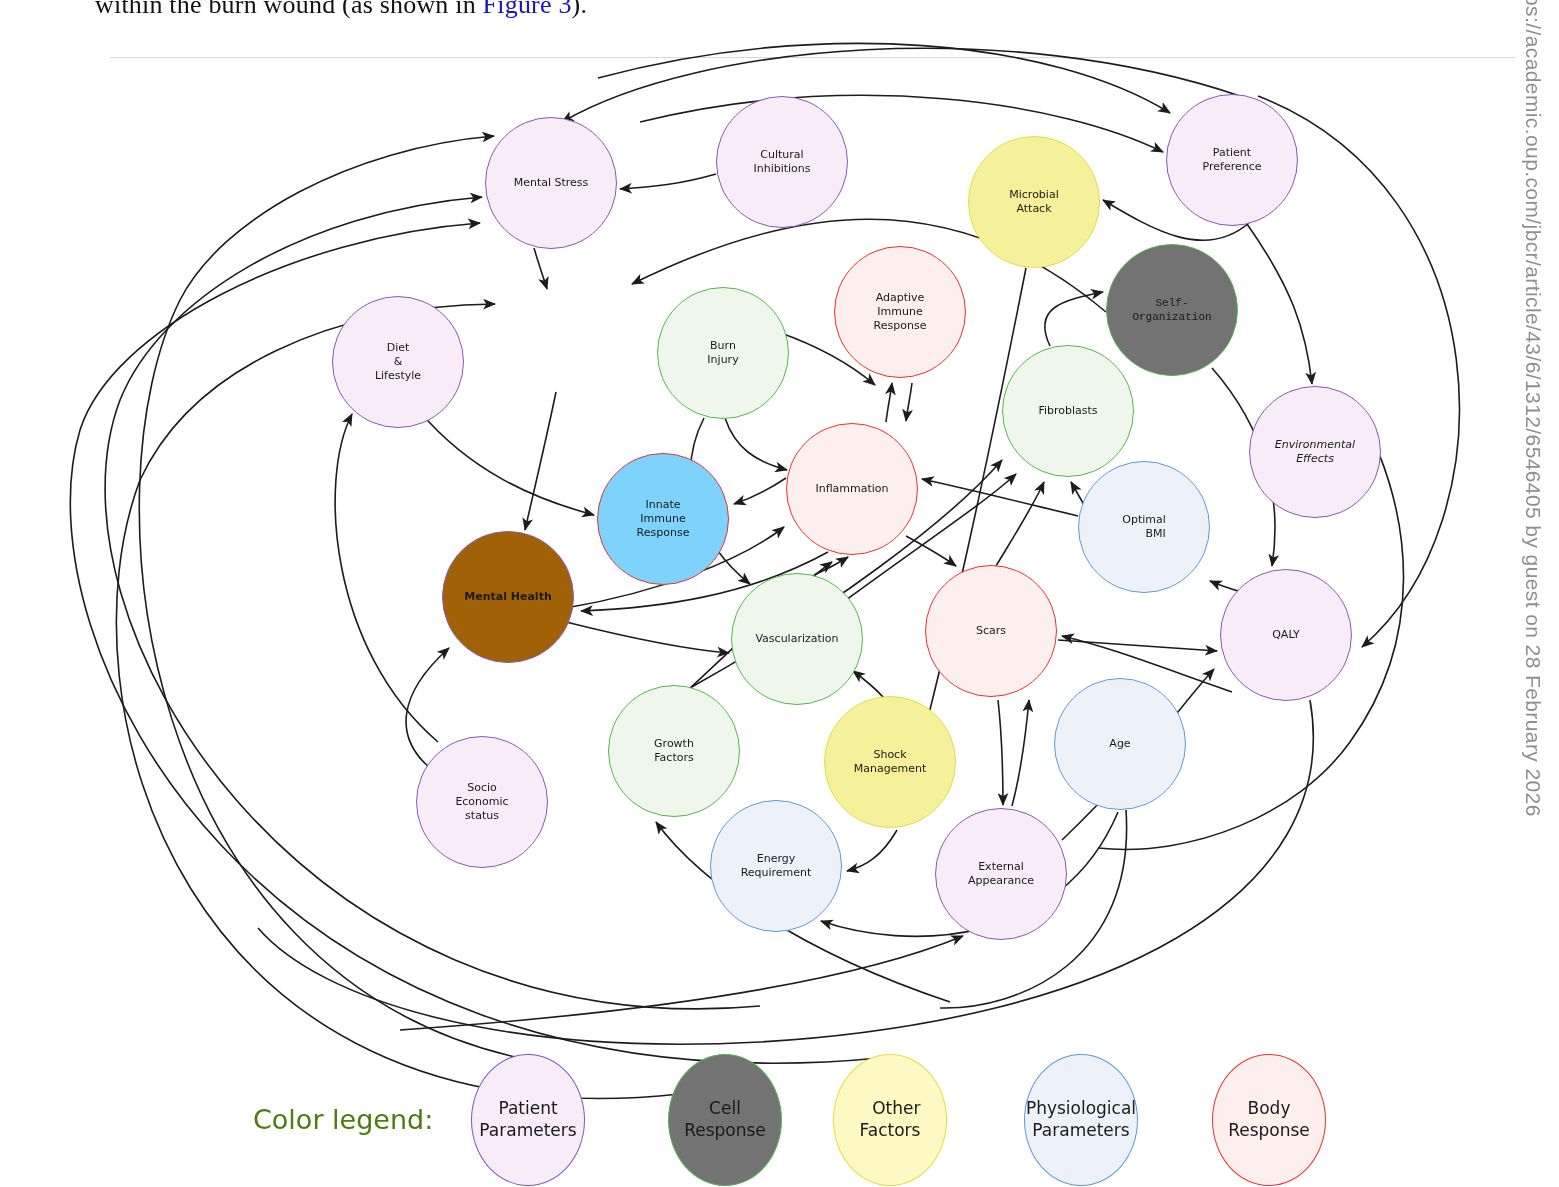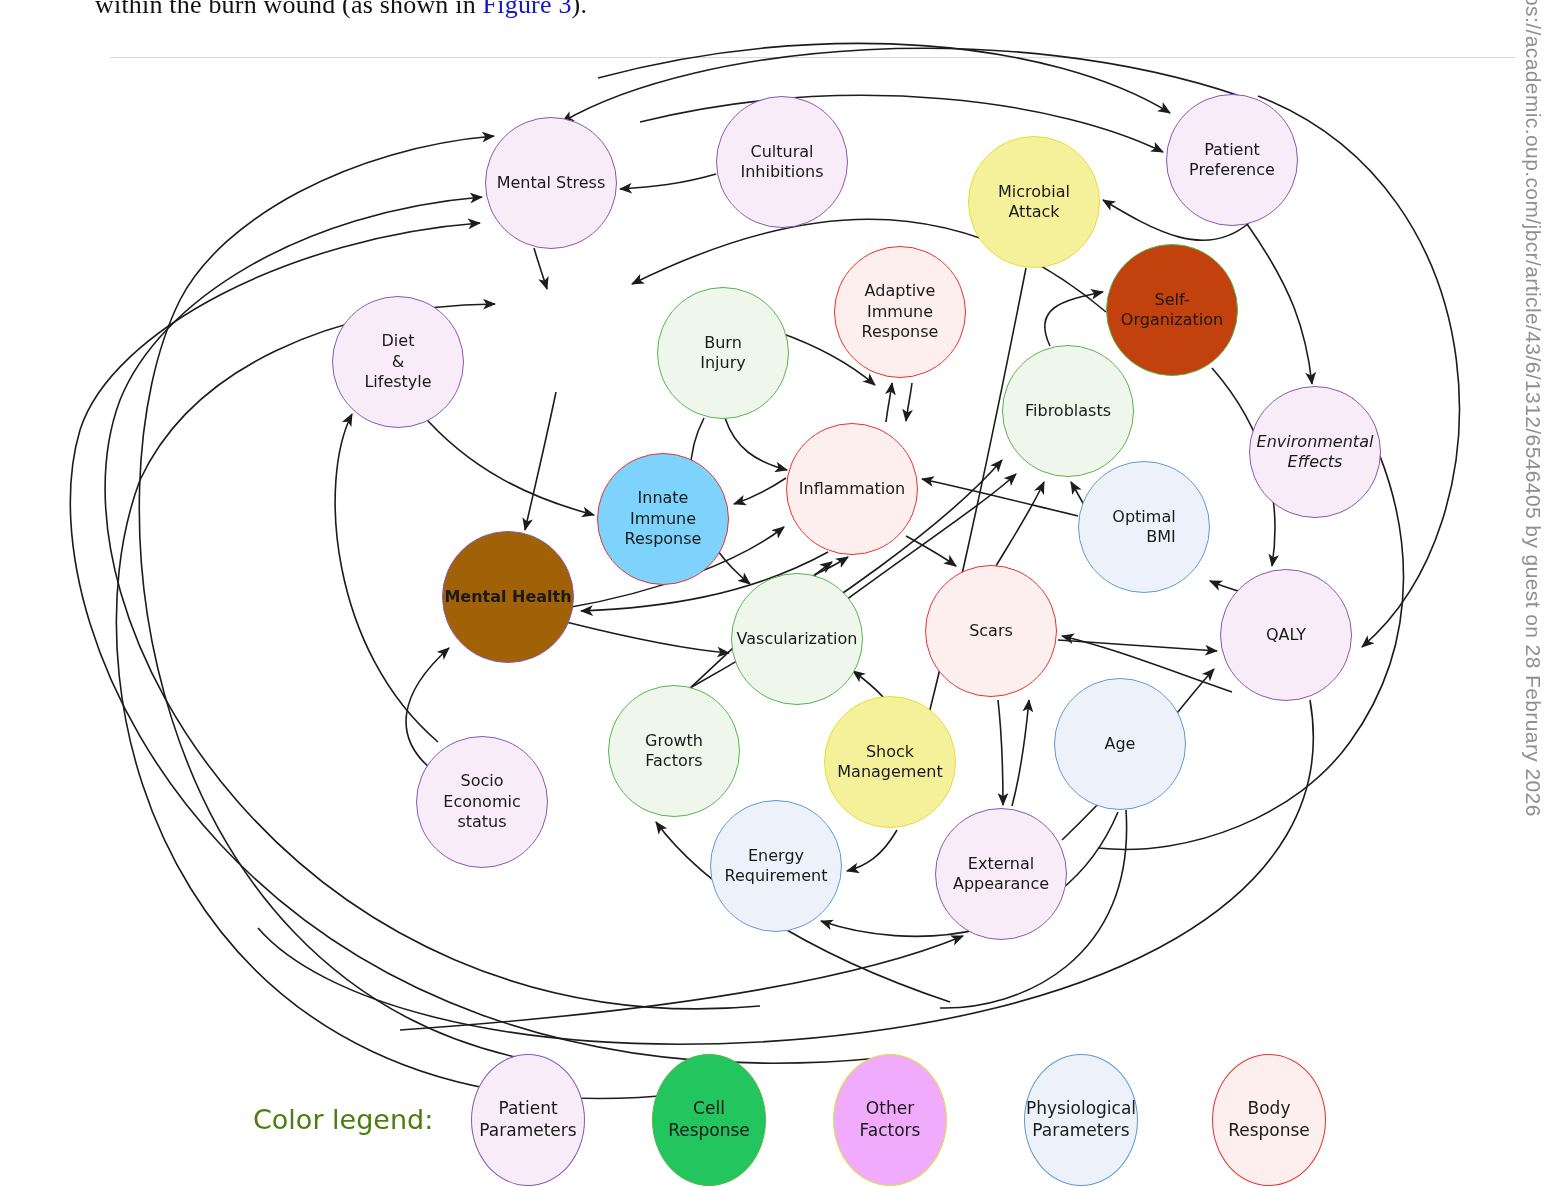--- a/index.html
+++ b/index.html
@@ -25,21 +25,21 @@
     position:absolute;left:110px;top:57px;width:1405px;height:1px;
     background:#d8d8d8;
   }
   svg.edges{position:absolute;left:0;top:0;z-index:1;}
   svg.edges path.edge{fill:none;stroke:var(--edge,#1c1c1c);stroke-width:1.6px;}
   svg.edges marker path{fill:var(--edge,#1c1c1c);}
   .nodes-layer,.legend-layer{position:absolute;left:0;top:0;width:100%;height:100%;z-index:2;pointer-events:none;}
   .node{
     position:absolute;width:132px;height:132px;border-radius:50%;
     border:1.6px solid #888;display:flex;align-items:center;justify-content:center;
-    text-align:center;white-space:pre-line;font-size:16px;line-height:1.28;
+    text-align:center;white-space:pre-line;font-size:11px;line-height:1.28;
     color:#1a1a1a;box-sizing:border-box;
   }
   .legend-ellipse{
     position:absolute;width:114px;height:132px;border-radius:50%;
     border:1.6px solid #888;display:flex;align-items:center;justify-content:center;
     text-align:center;white-space:pre-line;font-size:17px;line-height:1.28;
     color:#1a1a1a;box-sizing:border-box;
   }
   .legend-title{
     position:absolute;left:253px;top:1104px;font-size:27px;color:#4d7c0f;
@@ -125,21 +125,21 @@
     <div class="node" style="left: 1166px; top: 94px; background: rgb(247, 236, 247); border-color: rgb(138, 88, 176);">Patient
 Preference</div>
     <div class="node" style="left: 332px; top: 296px; background: rgb(247, 236, 247); border-color: rgb(138, 88, 176);">Diet
 &amp;
 Lifestyle</div>
     <div class="node" style="left: 657px; top: 287px; background: rgb(239, 247, 236); border-color: rgb(85, 182, 76);">Burn
 Injury</div>
     <div class="node" style="left: 834px; top: 246px; background: rgb(252, 239, 238); border-color: rgb(232, 51, 47);">Adaptive
 Immune
 Response</div>
-    <div class="node" style="left: 1106px; top: 244px; background: #c2410c; border-color: rgb(85, 182, 76);">Self-
+    <div class="node" style="left: 1106px; top: 244px; background: #737373; border-color: rgb(85, 182, 76); font-family: Liberation Mono, monospace;">Self-
 Organization</div>
     <div class="node" style="left: 1002px; top: 345px; background: rgb(239, 247, 236); border-color: rgb(85, 182, 76);">Fibroblasts</div>
     <div class="node" style="left: 1249px; top: 386px; background: rgb(247, 236, 247); border-color: rgb(138, 88, 176); font-style: italic;">Environmental
 Effects</div>
     <div class="node" style="left: 597px; top: 453px; background: #7dd3fc; border-color: rgb(232, 51, 47);">Innate
 Immune
 Response</div>
     <div class="node" style="left: 786px; top: 423px; background: rgb(252, 239, 238); border-color: rgb(232, 51, 47);">Inflammation</div>
     <div class="node" style="left: 1078px; top: 461px; background: rgb(237, 242, 250); border-color: rgb(91, 155, 213); text-align: right;">Optimal
 BMI</div>
@@ -158,21 +158,21 @@
     <div class="node" style="left: 710px; top: 800px; background: rgb(237, 242, 250); border-color: rgb(91, 155, 213);">Energy
 Requirement</div>
     <div class="node" style="left: 935px; top: 808px; background: rgb(247, 236, 247); border-color: rgb(138, 88, 176);">External
 Appearance</div>
   </div>
 
 <div class="legend-layer">
   <div class="legend-title">Color legend:</div>
 <div class="legend-ellipse" style="left: 471px; top: 1054px; background: rgb(247, 236, 247); border-color: rgb(138, 88, 176);">Patient
 Parameters</div>
-    <div class="legend-ellipse" style="left: 652px; top: 1054px; background: #22c55e; border-color: rgb(85, 182, 76);">Cell
+    <div class="legend-ellipse" style="left: 668px; top: 1054px; background: #737373; border-color: rgb(85, 182, 76);">Cell
 Response</div>
-    <div class="legend-ellipse" style="left: 833px; top: 1054px; background: #f0abfc; border-color: rgb(227, 222, 62);">Other
+    <div class="legend-ellipse" style="left: 833px; top: 1054px; background: #fef9c3; border-color: rgb(227, 222, 62); text-align: right;">Other
 Factors</div>
     <div class="legend-ellipse" style="left: 1024px; top: 1054px; background: rgb(237, 242, 250); border-color: rgb(91, 155, 213);">Physiological
 Parameters</div>
     <div class="legend-ellipse" style="left: 1212px; top: 1054px; background: rgb(252, 239, 238); border-color: rgb(232, 51, 47);">Body
 Response</div>
   </div>
 
 </body></html>

